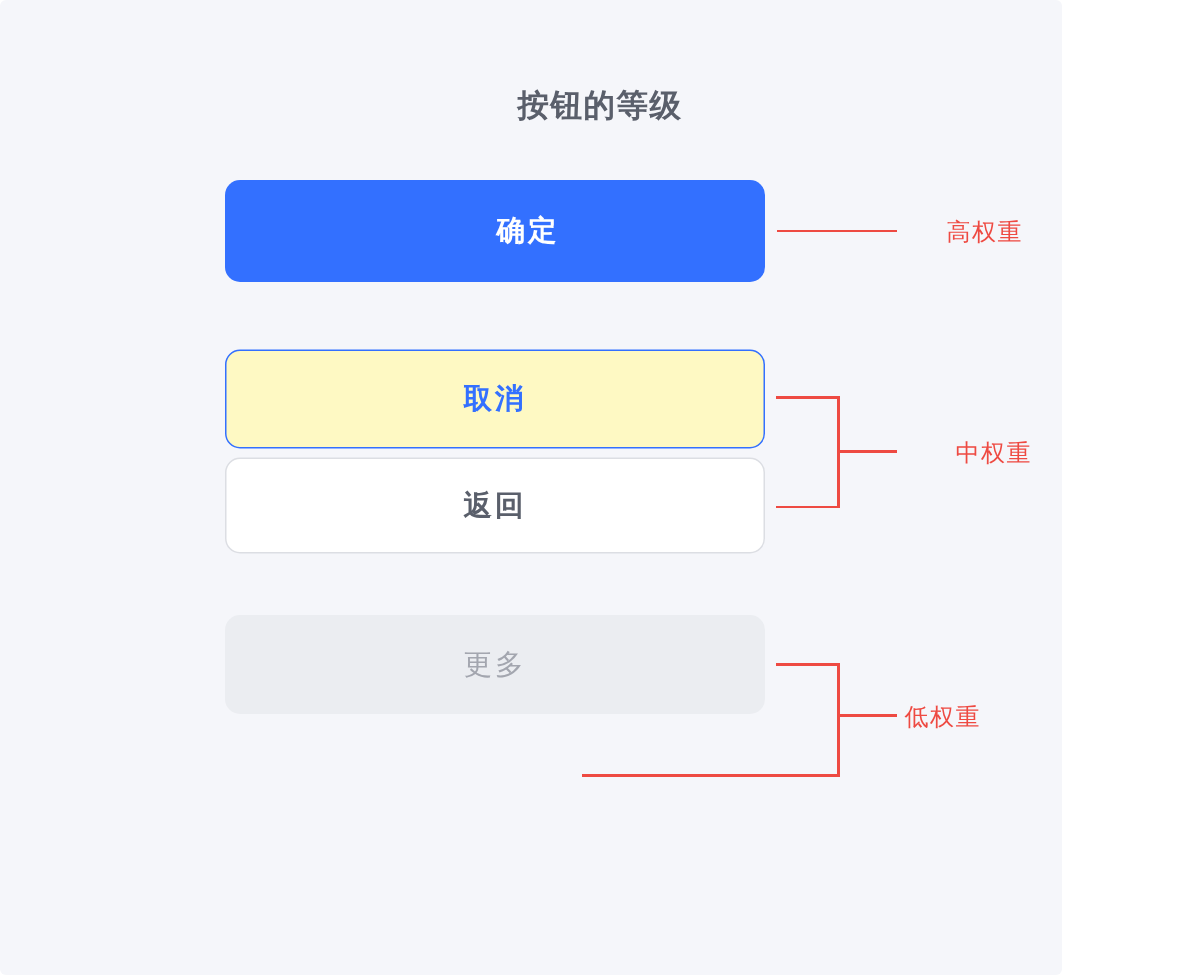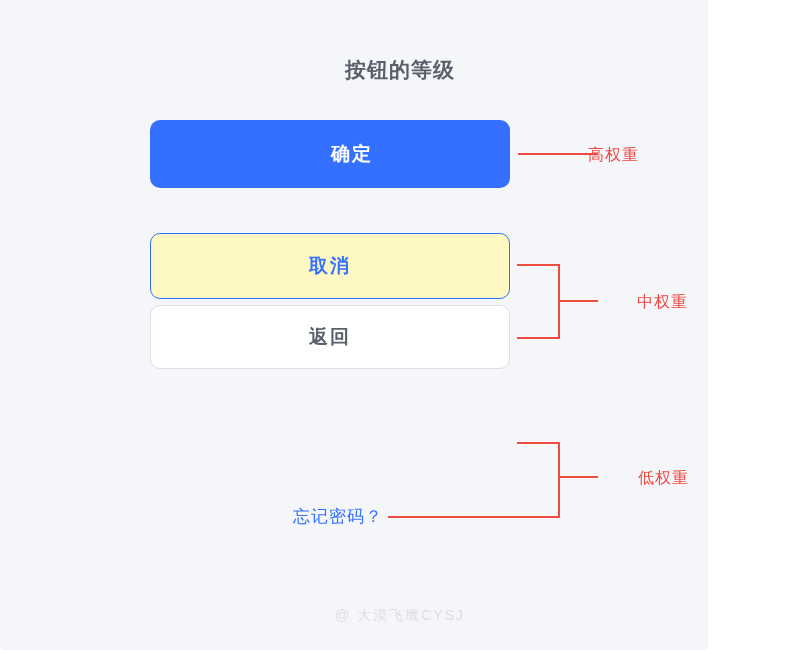--- a/index.html
+++ b/index.html
@@ -110,23 +110,23 @@
     height: 650px;
     pointer-events: none;
   }
   .anno-label {
     position: absolute;
     font-size: 16px;
     color: #ee4a42;
     letter-spacing: 1px;
     white-space: nowrap;
   }
-  .anno-high  { left: 588px; top: 145px; }
+  .anno-high  { left: 631px; top: 145px; }
   .anno-mid   { left: 605px; top: 292px; margin-left: 32px; }
-  .anno-low   { left: 638px; top: 468px; }
+  .anno-low   { left: 603px; top: 468px; }
 
   
   .watermark {
     position: absolute;
     left: 0;
     top: 607px;
     width: 800px;
     text-align: center;
     font-size: 14px;
     color: #dcdee4;
@@ -146,37 +146,36 @@
   </div>
 
   <div class="btn btn-outline-blue">
     <span>取消</span>
   </div>
 
   <div class="btn btn-outline-grey">
     <span>返回</span>
   </div>
 
+  <div class="btn btn-disabled">
+    <span>更多</span>
+  </div>
 
-  <div class="text-link">忘记密码？</div>
 
   <svg class="anno-svg" viewBox="0 0 800 650" width="800" height="650">
     <g stroke="#ee4a42" stroke-width="1.6" fill="none" shape-rendering="crispEdges">
 
       <line x1="518" y1="154" x2="598" y2="154"></line>
 
       <path d="M517 265 L559 265 L559 338 L517 338"></path>
       <line x1="559" y1="301" x2="598" y2="301"></line>
 
       <path d="M517 443 L559 443 L559 517 L388 517"></path>
       <line x1="559" y1="477" x2="598" y2="477"></line>
     </g>
   </svg>
 
   <div class="anno-label anno-high">高权重</div>
   <div class="anno-label anno-mid">中权重</div>
   <div class="anno-label anno-low">低权重</div>
 
-  <div class="watermark">
-    <span class="wm-at">@</span><span>大漠飞鹰CYSJ</span>
-  </div>
 
 </div>
 
 </body></html>

